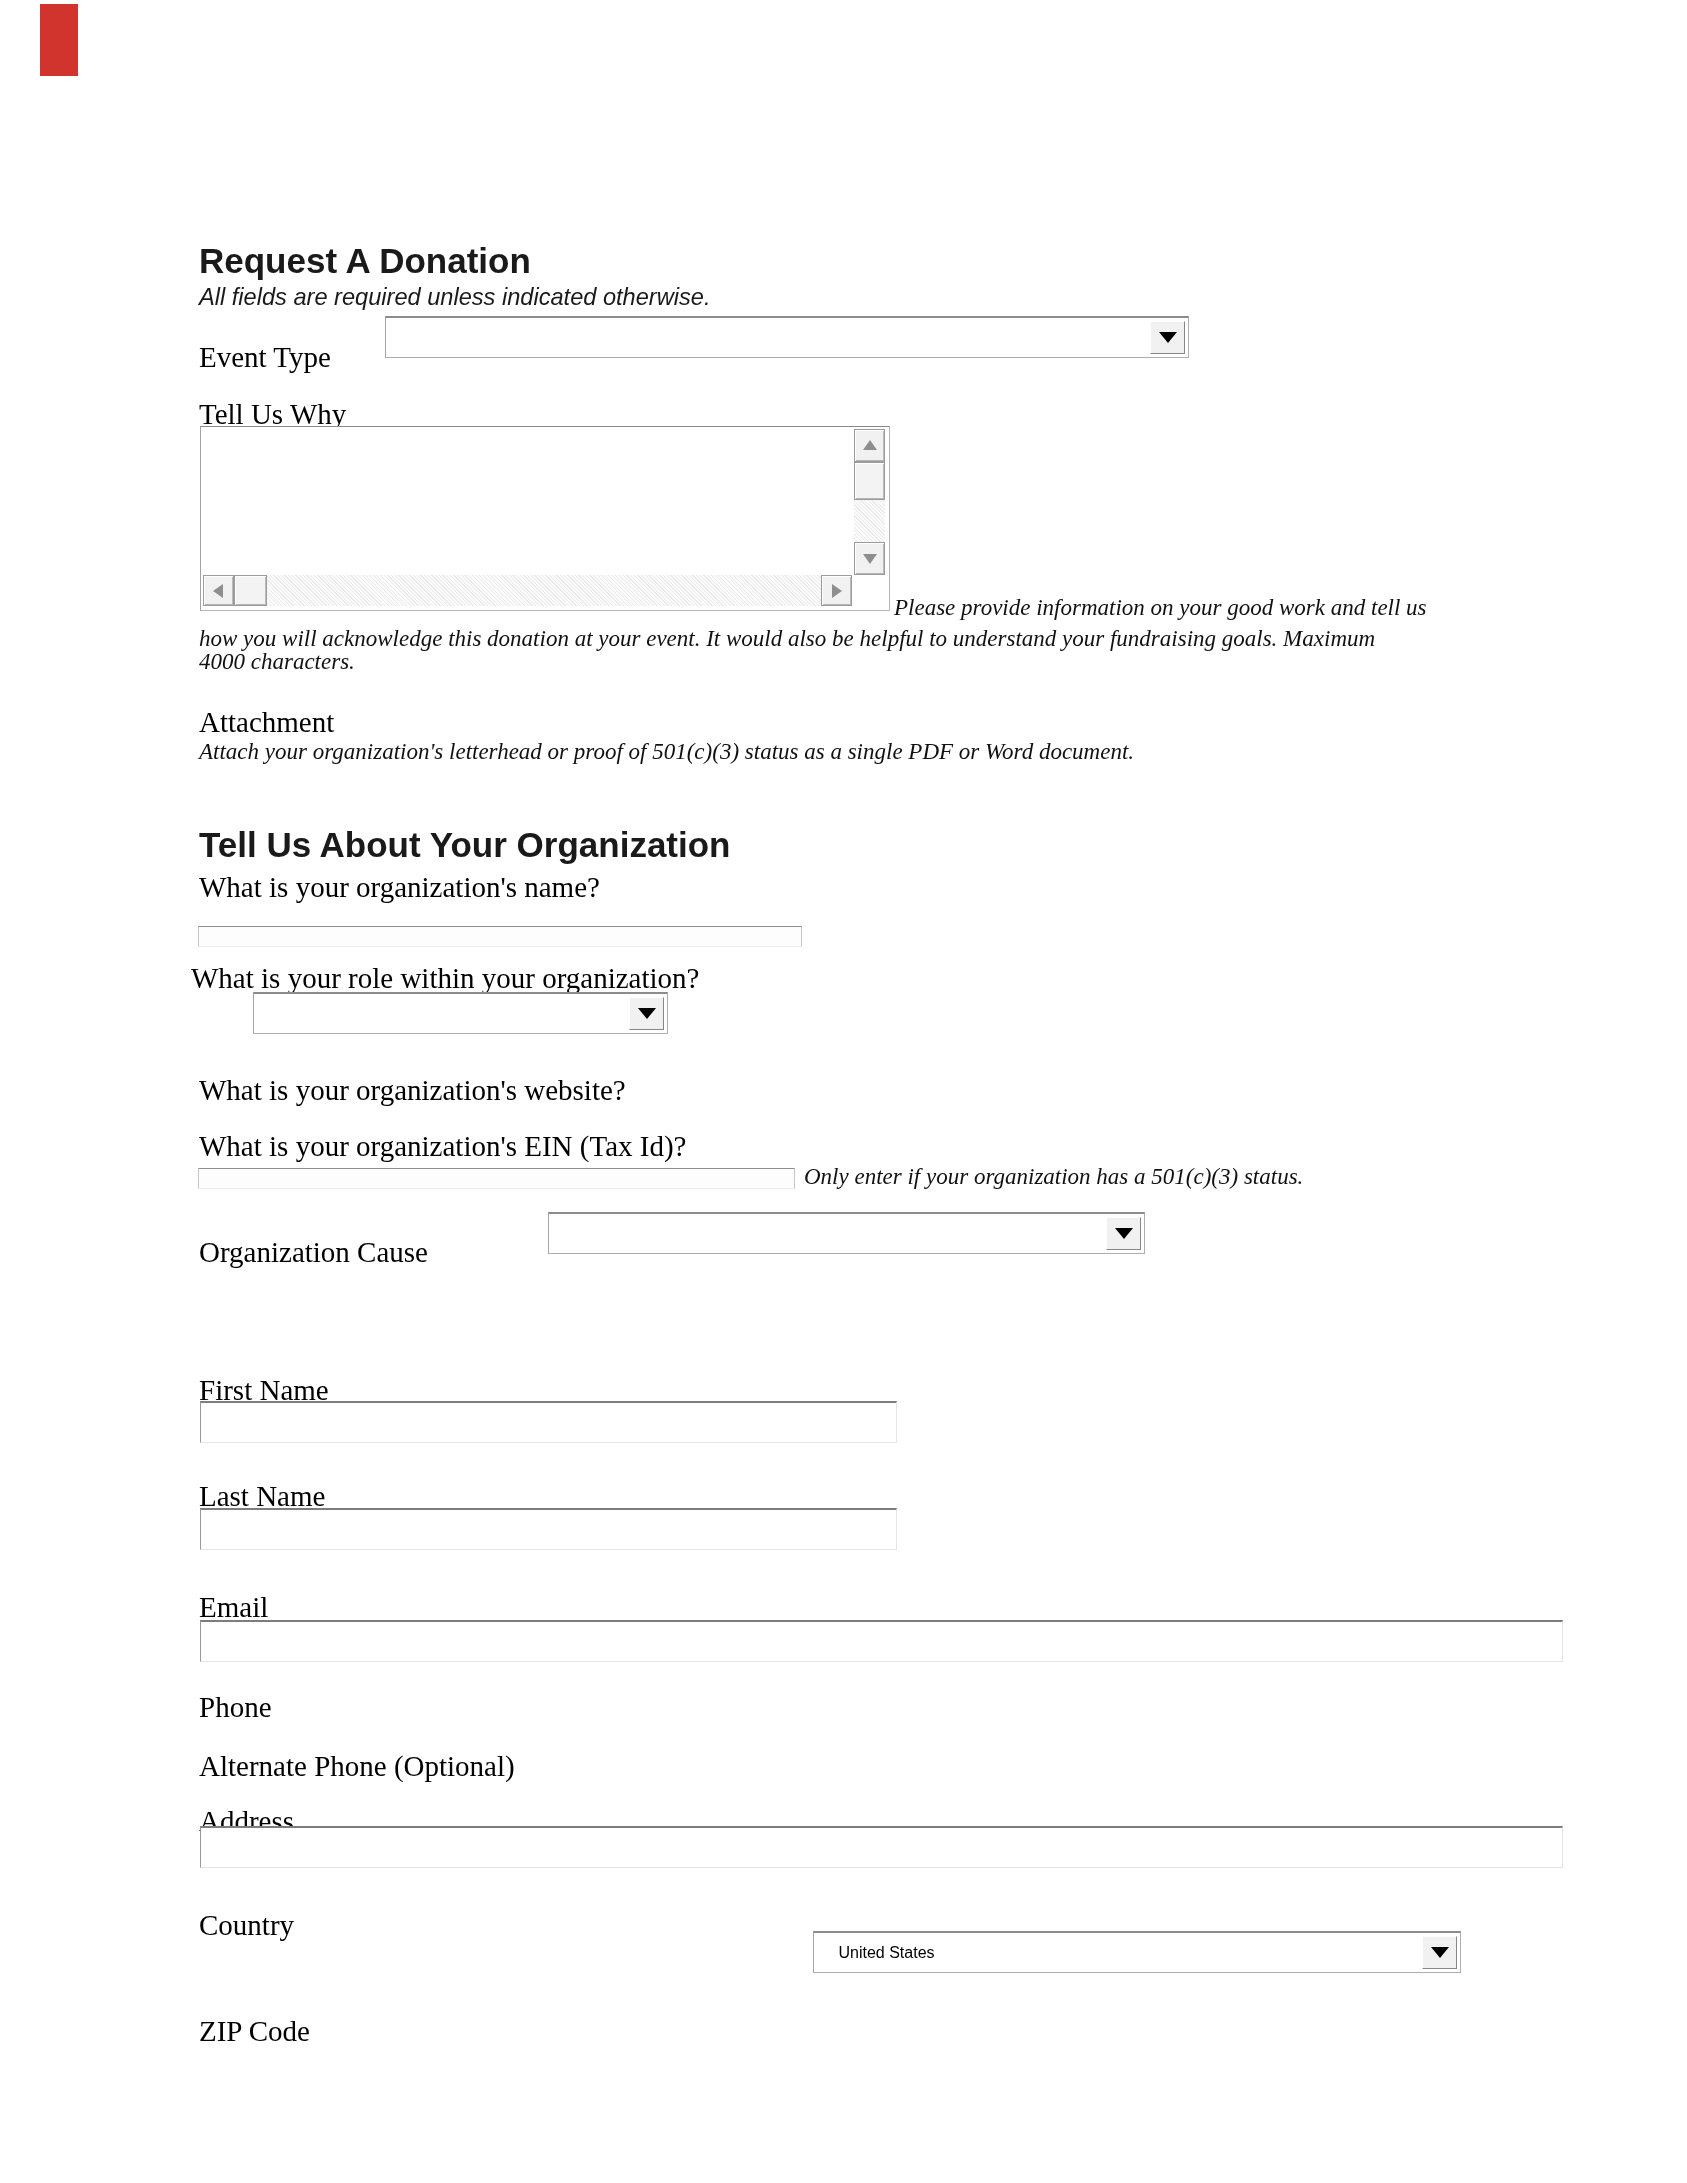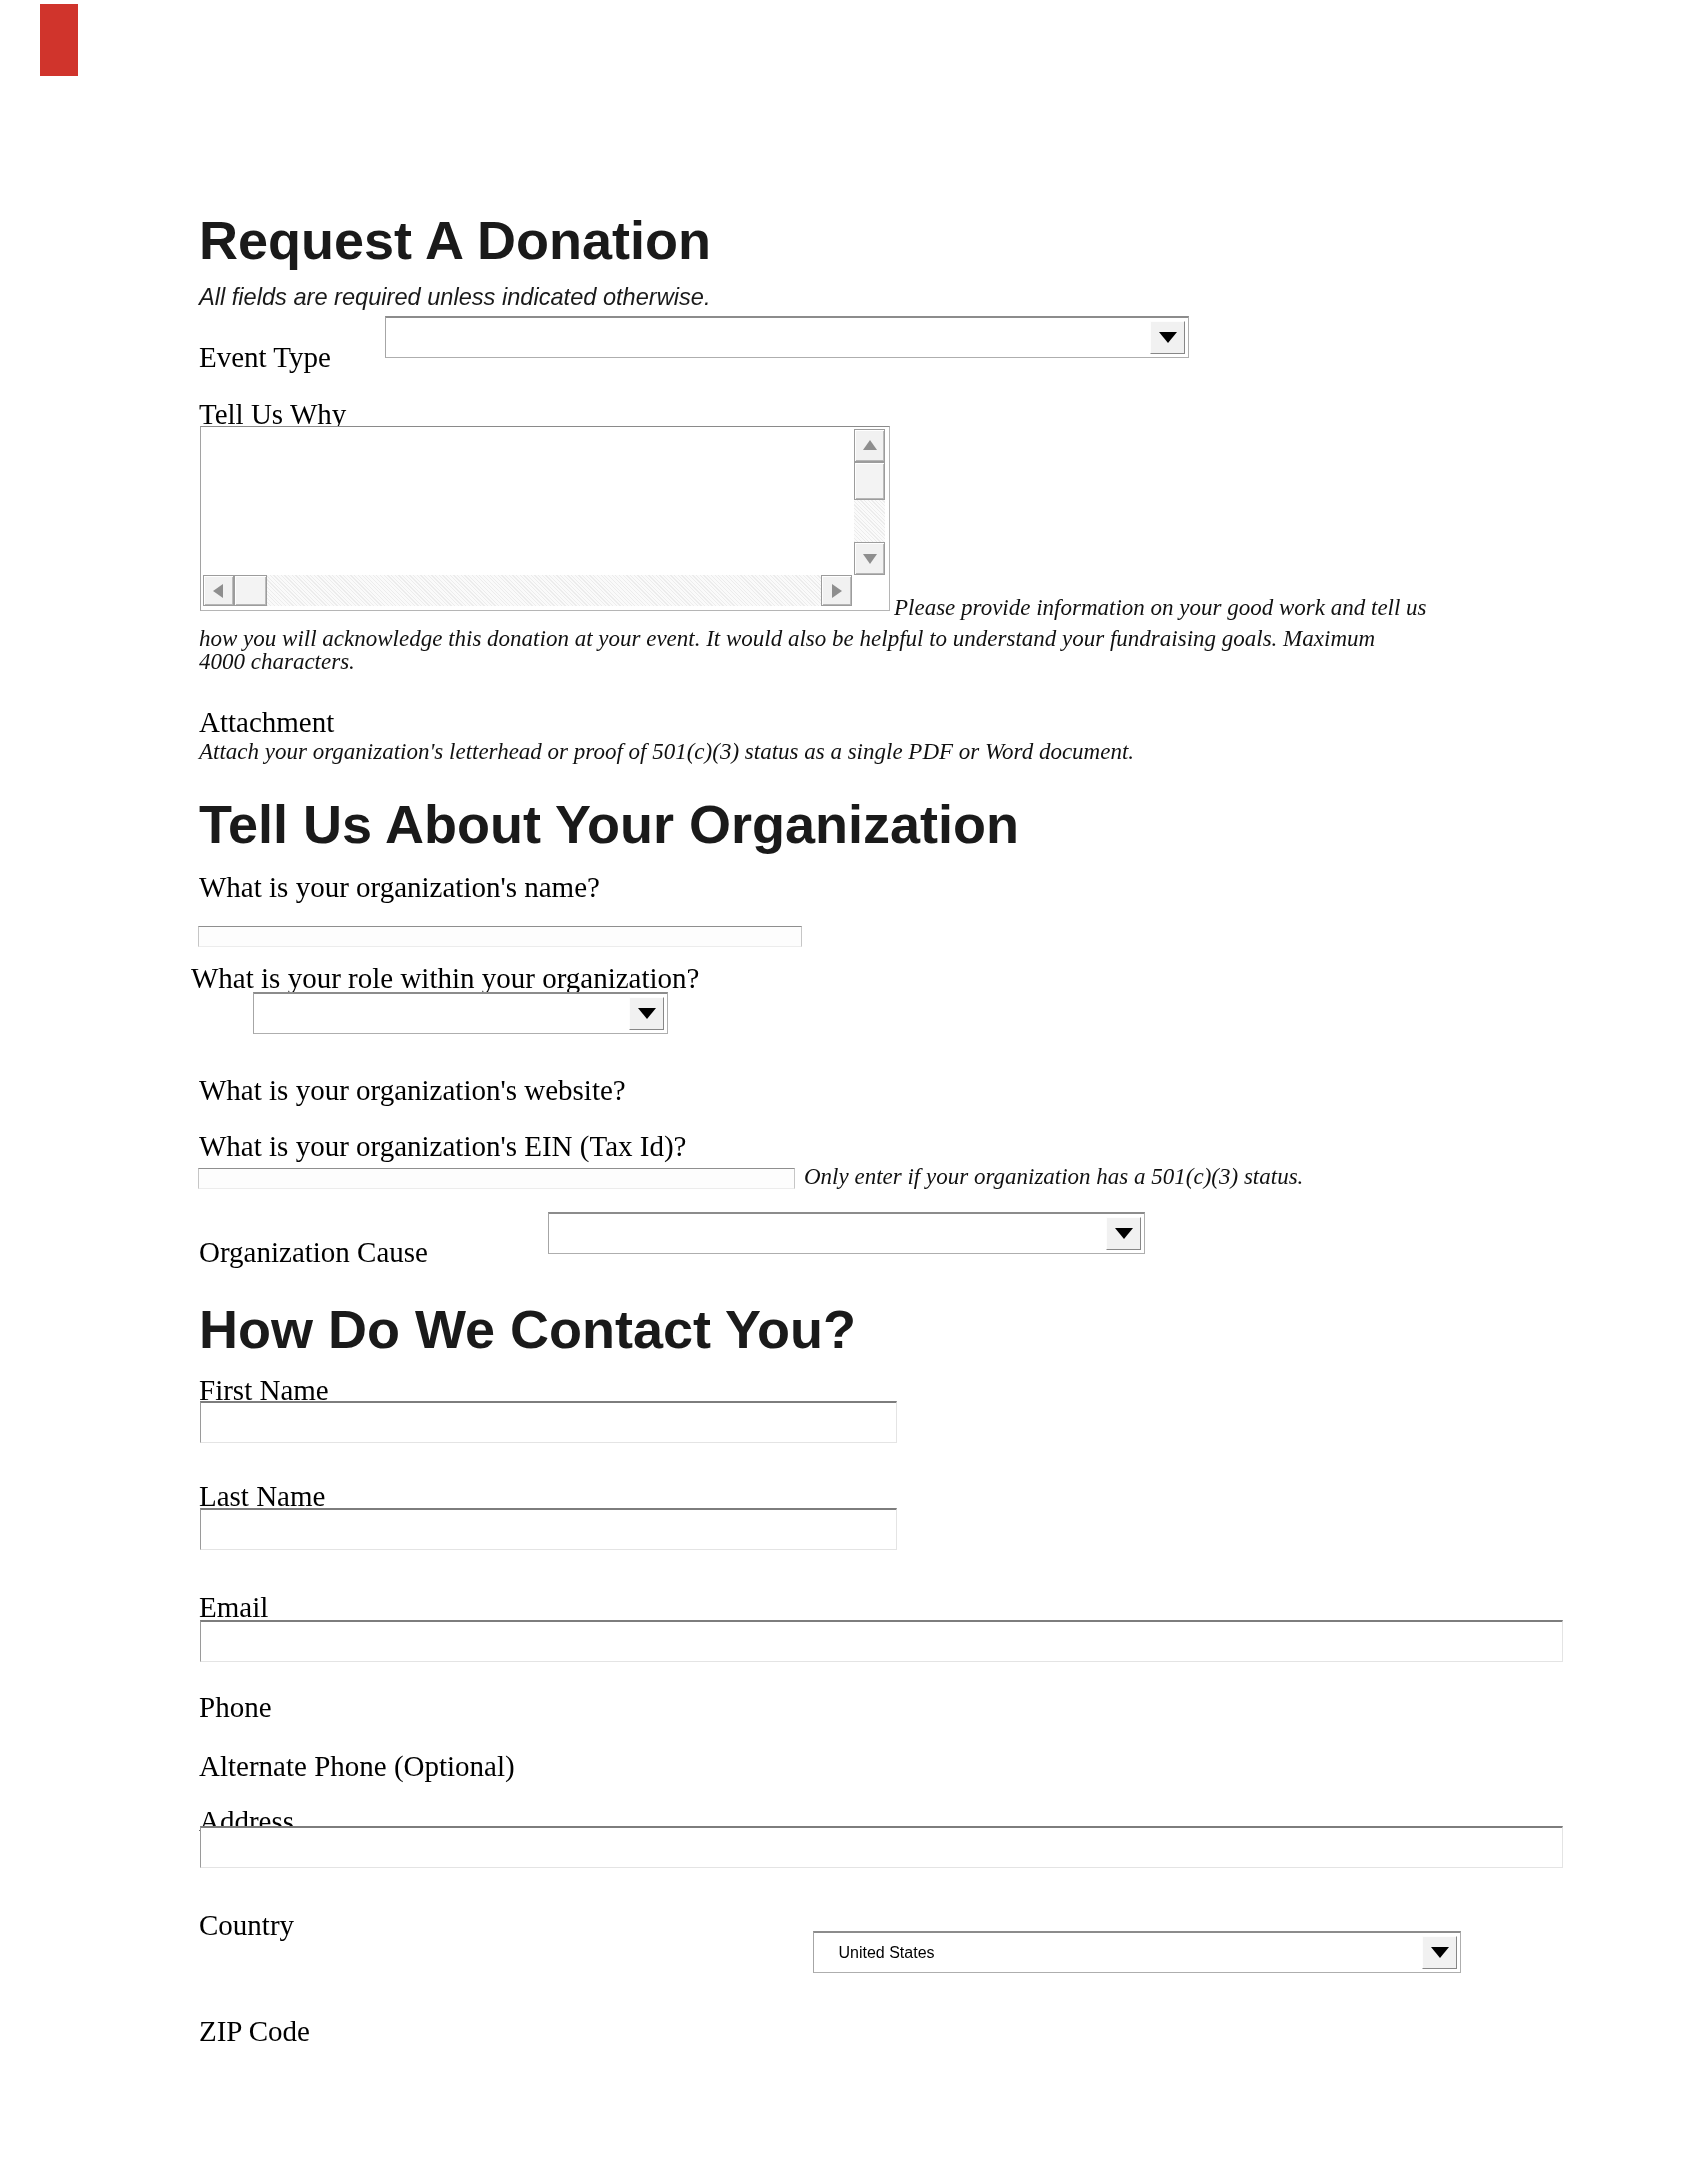--- a/index.html
+++ b/index.html
@@ -1,21 +1,21 @@
 <!DOCTYPE html>
 <html style="font-size:14px"><head>
 <meta charset="utf-8">
 <style>
   html,body{margin:0;padding:0;background:#fff;}
   .page{position:relative;width:1687px;height:2184px;background:#ffffff;overflow:hidden;
         font-family:"Liberation Serif",serif;color:#000;}
   .abs{position:absolute;}
 
   
-  .h1{font-family:"Liberation Sans",sans-serif;font-weight:bold;font-size:54px;line-height:1.15;color:#1a1a1a;}
+  .h1{font-family:"Liberation Sans",sans-serif;font-weight:bold;font-size:35px;line-height:1.15;color:#1a1a1a;margin-top:32px;}
   .sub{font-family:"Liberation Sans",sans-serif;font-style:italic;font-size:23.6px;line-height:1.2;color:#1a1a1a;}
   .lbl{font-family:"Liberation Serif",serif;font-size:29px;line-height:1.2;color:#000;}
   .help{font-family:"Liberation Serif",serif;font-style:italic;font-size:23px;line-height:1.2;color:#111;}
 
   
   .marker{background:#d0342c;}
 
   
   .sel{box-sizing:border-box;background:#fff;
        border-top:2.6px solid #8c8c8c;border-left:1.7px solid #a6a6a6;
@@ -116,21 +116,20 @@
   <div class="abs input-thin" style="left:198px;top:1168px;width:597px;height:21px"></div>
   <div class="abs help" style="left:804px;top:1163px">Only enter if your organization has a 501(c)(3) status.</div>
 
   <div class="abs lbl" style="left:199px;top:1235px">Organization Cause</div>
   <div class="abs sel" style="left:548px;top:1212px;width:597px;height:42px">
     <span class="dd">
         <i class="tri-black"></i>
       </span>
   </div>
 
-  <div class="abs h1" style="left:199px;top:1298px">How Do We Contact You?</div>
 
   <div class="abs lbl" style="left:199px;top:1373px">First Name</div>
   <div class="abs input3d" style="left:200px;top:1401px;width:697px;height:42px"></div>
 
   <div class="abs lbl" style="left:199px;top:1479px">Last Name</div>
   <div class="abs input3d" style="left:200px;top:1508px;width:697px;height:42px"></div>
 
   <div class="abs lbl" style="left:199px;top:1590px">Email</div>
   <div class="abs input3d" style="left:200px;top:1620px;width:1363px;height:42px"></div>
 

